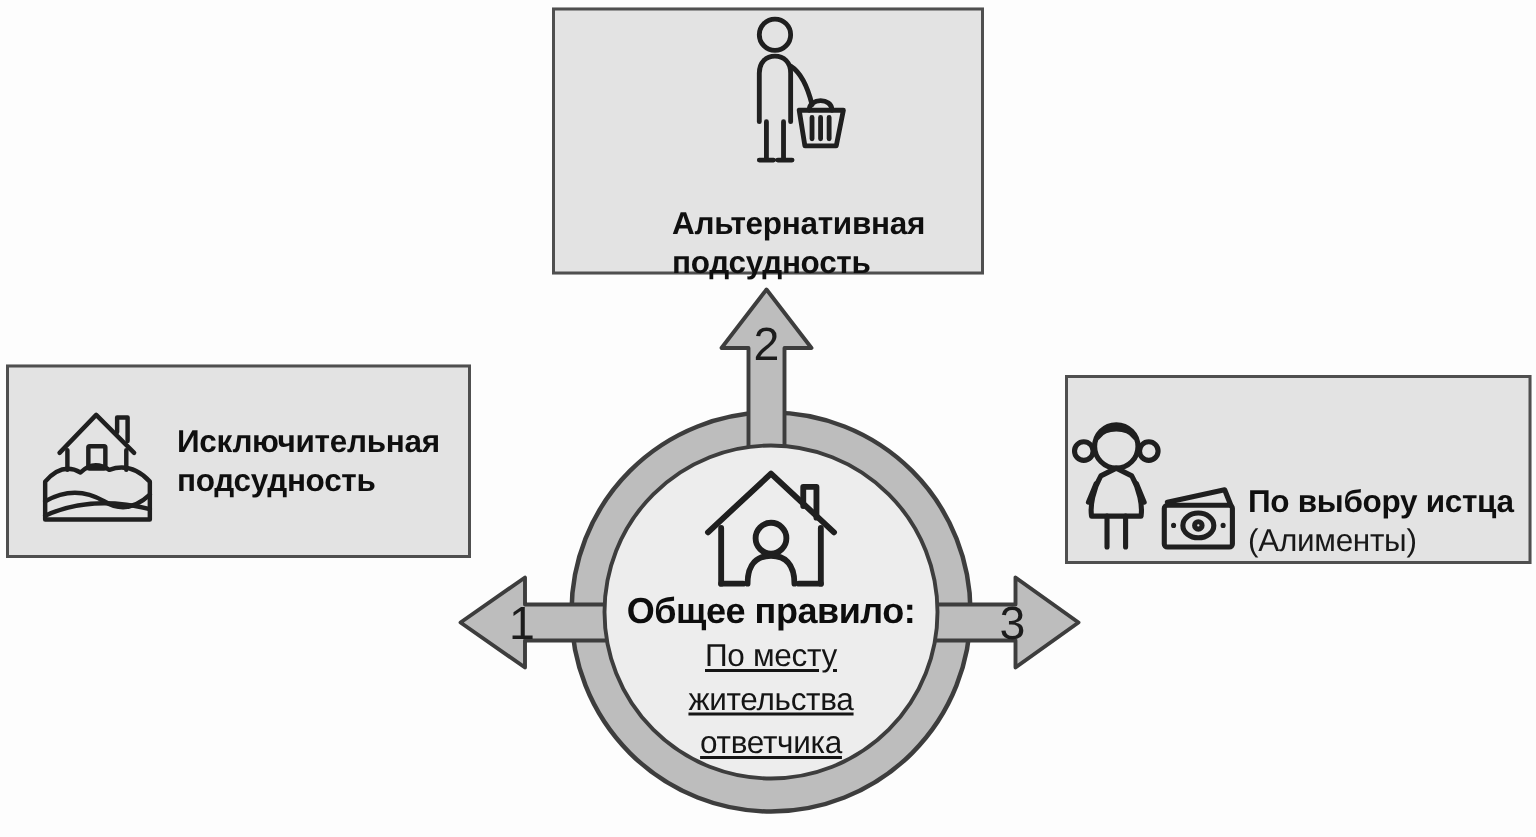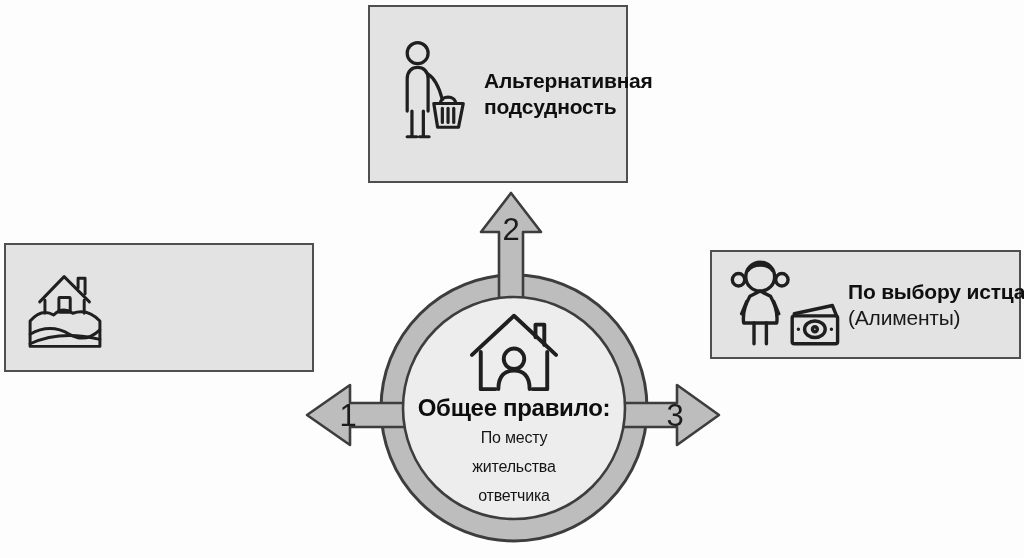--- a/index.html
+++ b/index.html
@@ -6,39 +6,39 @@
   .stage {
     position:relative; width:1024px; height:558px;
     background:#fdfdfd; overflow:hidden;
     font-family:"Liberation Sans","DejaVu Sans",sans-serif;
     color:#141414;
   }
   .box {
     position:absolute; background:#e3e3e3; border:2px solid #4f4f4f;
     box-sizing:border-box; display:flex; align-items:center;
   }
-  .box-top   { left:368px; top:5px;   width:260px; height:178px; padding-left:22px; gap:16px; }
+  .box-top   { left:368px; top:5px;   width:288px; height:178px; padding-left:34px; gap:16px;flex-direction:column; }
   .box-left  { left:4px;   top:243px; width:310px; height:129px; padding-left:18px; gap:12px; }
-  .box-right { left:710px; top:250px; width:311px; height:109px; padding-left:16px;  gap:4px; }
+  .box-right { left:710px; top:250px; width:311px; height:126px; padding-left:0;  gap:4px;align-items:flex-end; }
   .box-icon { flex:0 0 auto; }
   .box-text { flex:0 1 auto; }
   .box-title { font-weight:bold; font-size:21px; line-height:26px; letter-spacing:-0.2px; color:#0f0f0f; }
   .box-sub   { font-size:21px; line-height:26px; letter-spacing:-0.2px; color:#191919; }
   .w160 .box-title,.w160 .box-sub { width:162px; }
   .w185 .box-title,.w185 .box-sub { width:186px; }
   .w195 .box-title,.w195 .box-sub { width:196px; }
   .hub-svg { position:absolute; left:298px; top:188px; }
   .hub-num { font-family:"Liberation Sans","DejaVu Sans",sans-serif; font-size:31px; fill:#1c1c1c; }
   .hub-content {
     position:absolute; left:404px; top:298px; width:220px; height:220px;
     display:flex; flex-direction:column; align-items:center; justify-content:center;
     text-align:center;
   }
   .hub-title { font-weight:bold; font-size:24px; line-height:30px; letter-spacing:-0.3px; color:#0d0d0d; white-space:nowrap; }
-  .hub-sub   { font-size:16px; line-height:29px; letter-spacing:-0.2px; width:140px; color:#151515; }
+  .hub-sub   { font-size:21px; line-height:29px; letter-spacing:-0.2px; width:140px; color:#151515;text-decoration:underline; }
   .lineicon { stroke:#1f1f1f; fill:none; stroke-linecap:round; stroke-linejoin:round; }
 </style>
 </head>
 <body>
 
 <div class="stage">
 
   <div class="box box-top w160">
     <svg class="box-icon lineicon" width="76" height="114" viewBox="0 0 80 112" stroke-width="3.4" aria-hidden="true">
       <circle cx="27" cy="13" r="11"></circle>
@@ -58,20 +58,21 @@
     <svg class="box-icon lineicon" width="82" height="88" viewBox="0 0 94 98" stroke-width="3.4" aria-hidden="true">
       <path d="M62 26 V15 H70 V33"></path>
       <path d="M18 42 L46 13 L75 42"></path>
       <path d="M24 40 V55 M69 40 V55"></path>
       <rect x="40" y="37" width="13" height="17" rx="1"></rect>
       <path d="M7 64 Q20 49 34 57 Q44 47 56 55 Q73 49 87 64 V93 H7 Z"></path>
       <path d="M7 79 Q30 66 52 79 Q70 90 87 74"></path>
       <path d="M7 90 Q42 74 87 85"></path>
     </svg>
     <div class="box-text">
+      <div class="box-title">Исключительная подсудность</div>
     </div>
   </div>
 
   <div class="box box-right w195">
     <svg class="box-icon lineicon" width="116" height="97" viewBox="0 0 112 94" stroke-width="3.3" aria-hidden="true">
       <circle cx="10" cy="23" r="6"></circle>
       <circle cx="52" cy="23" r="6"></circle>
       <circle cx="31" cy="20" r="14"></circle>
       <path d="M19 14 C24 7 38 7 43 14"></path>
       <path d="M31 34 L21 39 C16 48 14 58 15 65 H47 C48 58 46 48 41 39 Z"></path>

